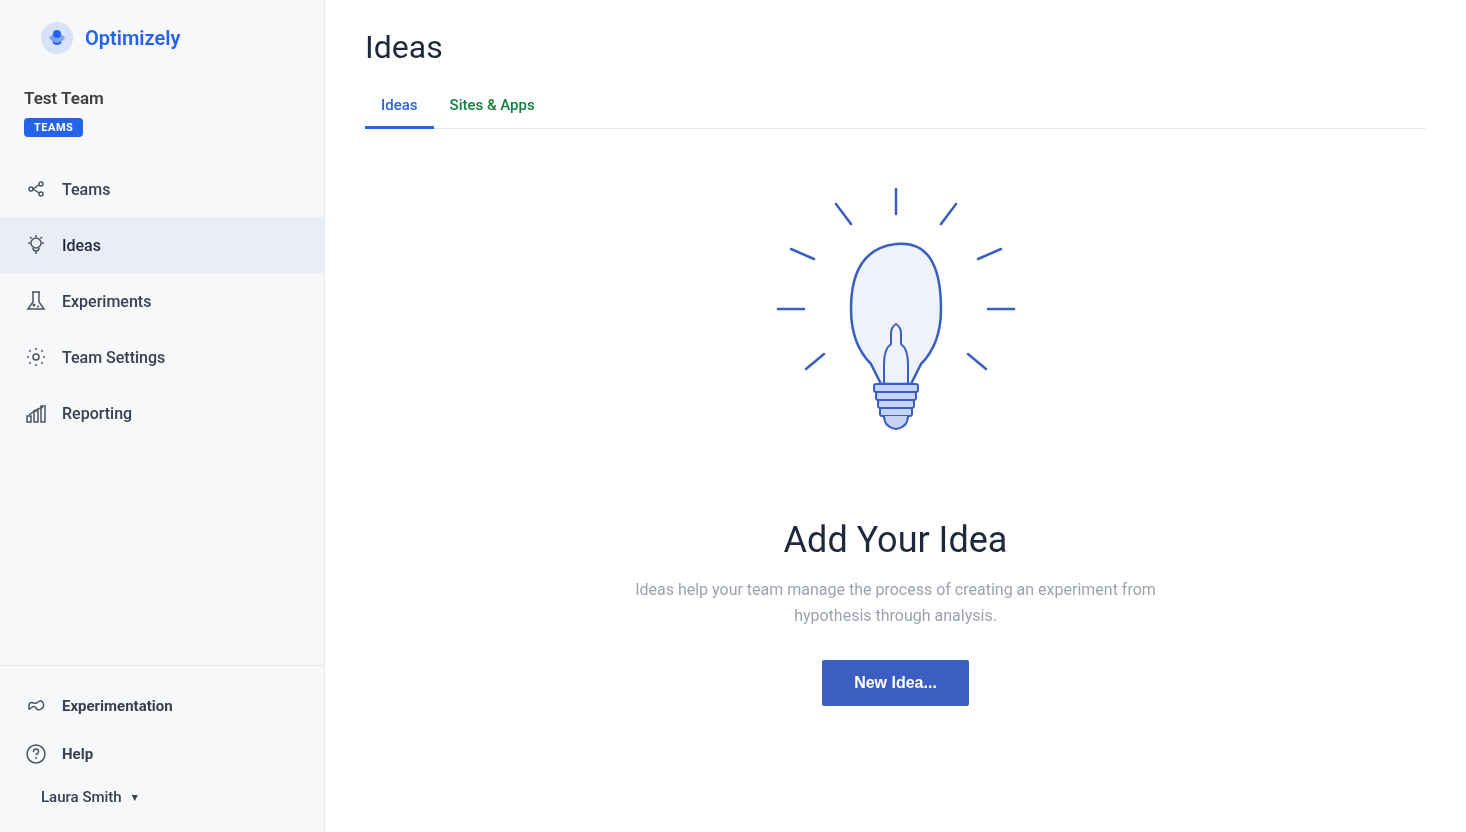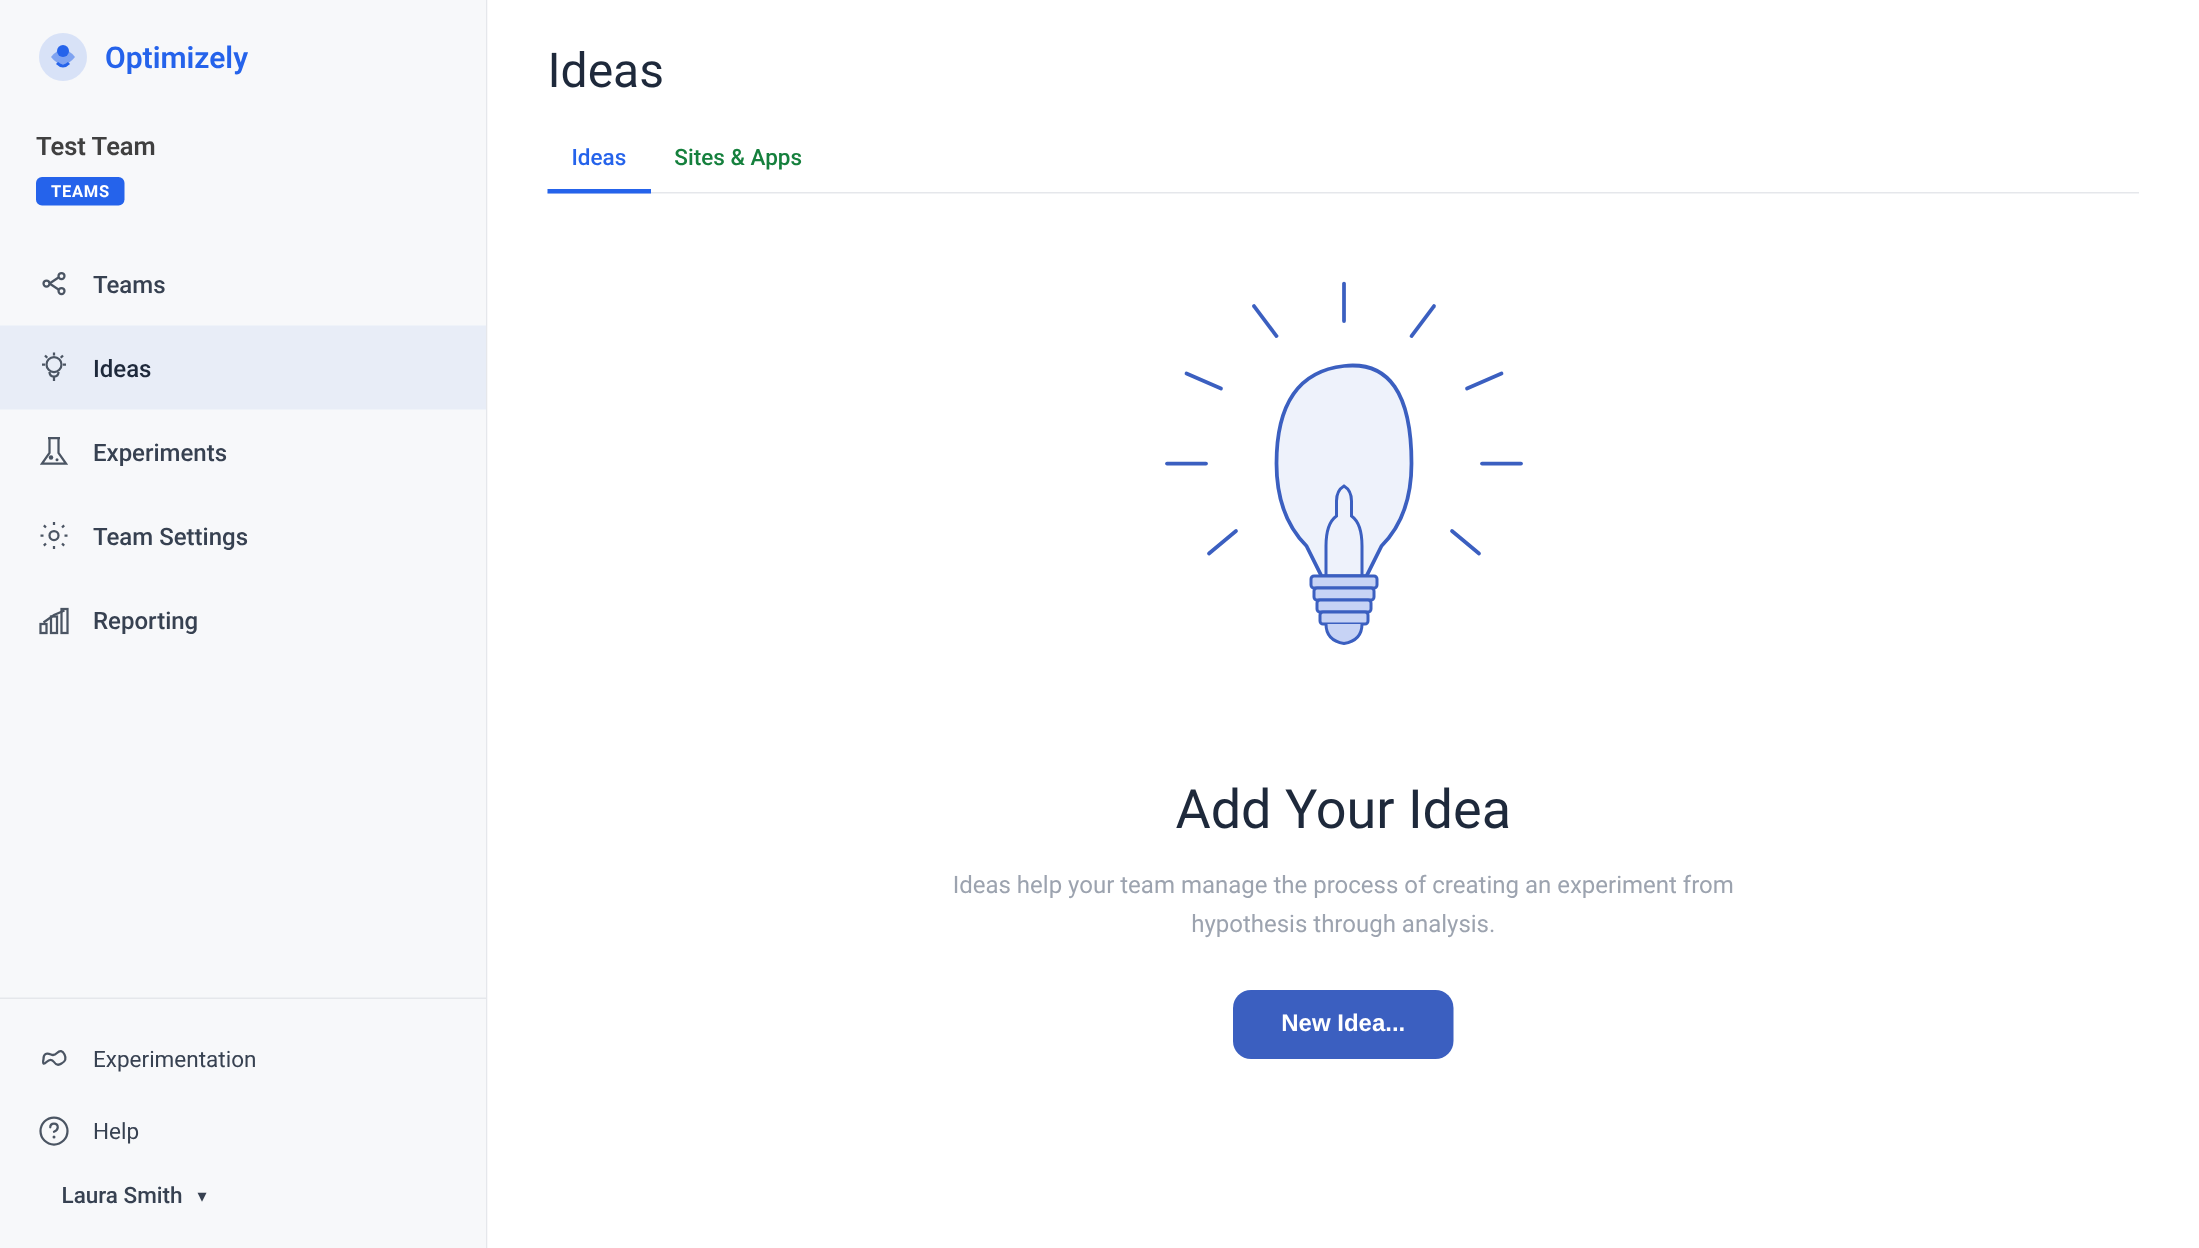--- a/index.html
+++ b/index.html
@@ -10,21 +10,21 @@
       width: 325px;
       min-width: 325px;
       background: #f7f8fa;
       border-right: 1px solid #e5e7eb;
       display: flex;
       flex-direction: column;
       height: 100%;
     }
 
     .sidebar-logo {
-      padding: 20px 24px;
+      padding: 20px 39px;
       display: flex;
       align-items: center;
       gap: 10px;
     }
 
     .logo-icon {
       width: 36px;
       height: 36px;
     }
 
@@ -93,21 +93,21 @@
       border-top: 1px solid #e5e7eb;
     }
 
     .bottom-nav-item {
       display: flex;
       align-items: center;
       gap: 14px;
       padding: 12px 0;
       cursor: pointer;
       font-size: 15px;
-      font-weight: 400;
+      font-weight: 700;
       color: #374151;
       text-align: center;
     }
 
     .user-item {
       display: flex;
       align-items: center;
       gap: 10px;
       padding: 10px 0;
       cursor: pointer;
@@ -189,21 +189,21 @@
       font-size: 16px;
       color: #9ca3af;
       line-height: 1.6;
       margin-bottom: 32px;
     }
 
     .new-idea-btn {
       background: #3b5fc0;
       color: #fff;
       border: none;
-      border-radius: 12px;
+      border-radius: 2px;
       padding: 14px 32px;
       font-size: 16px;
       font-weight: 600;
       cursor: pointer;
       transition: background 0.15s;
     }
   </style>
 </head>
 <body>
 

